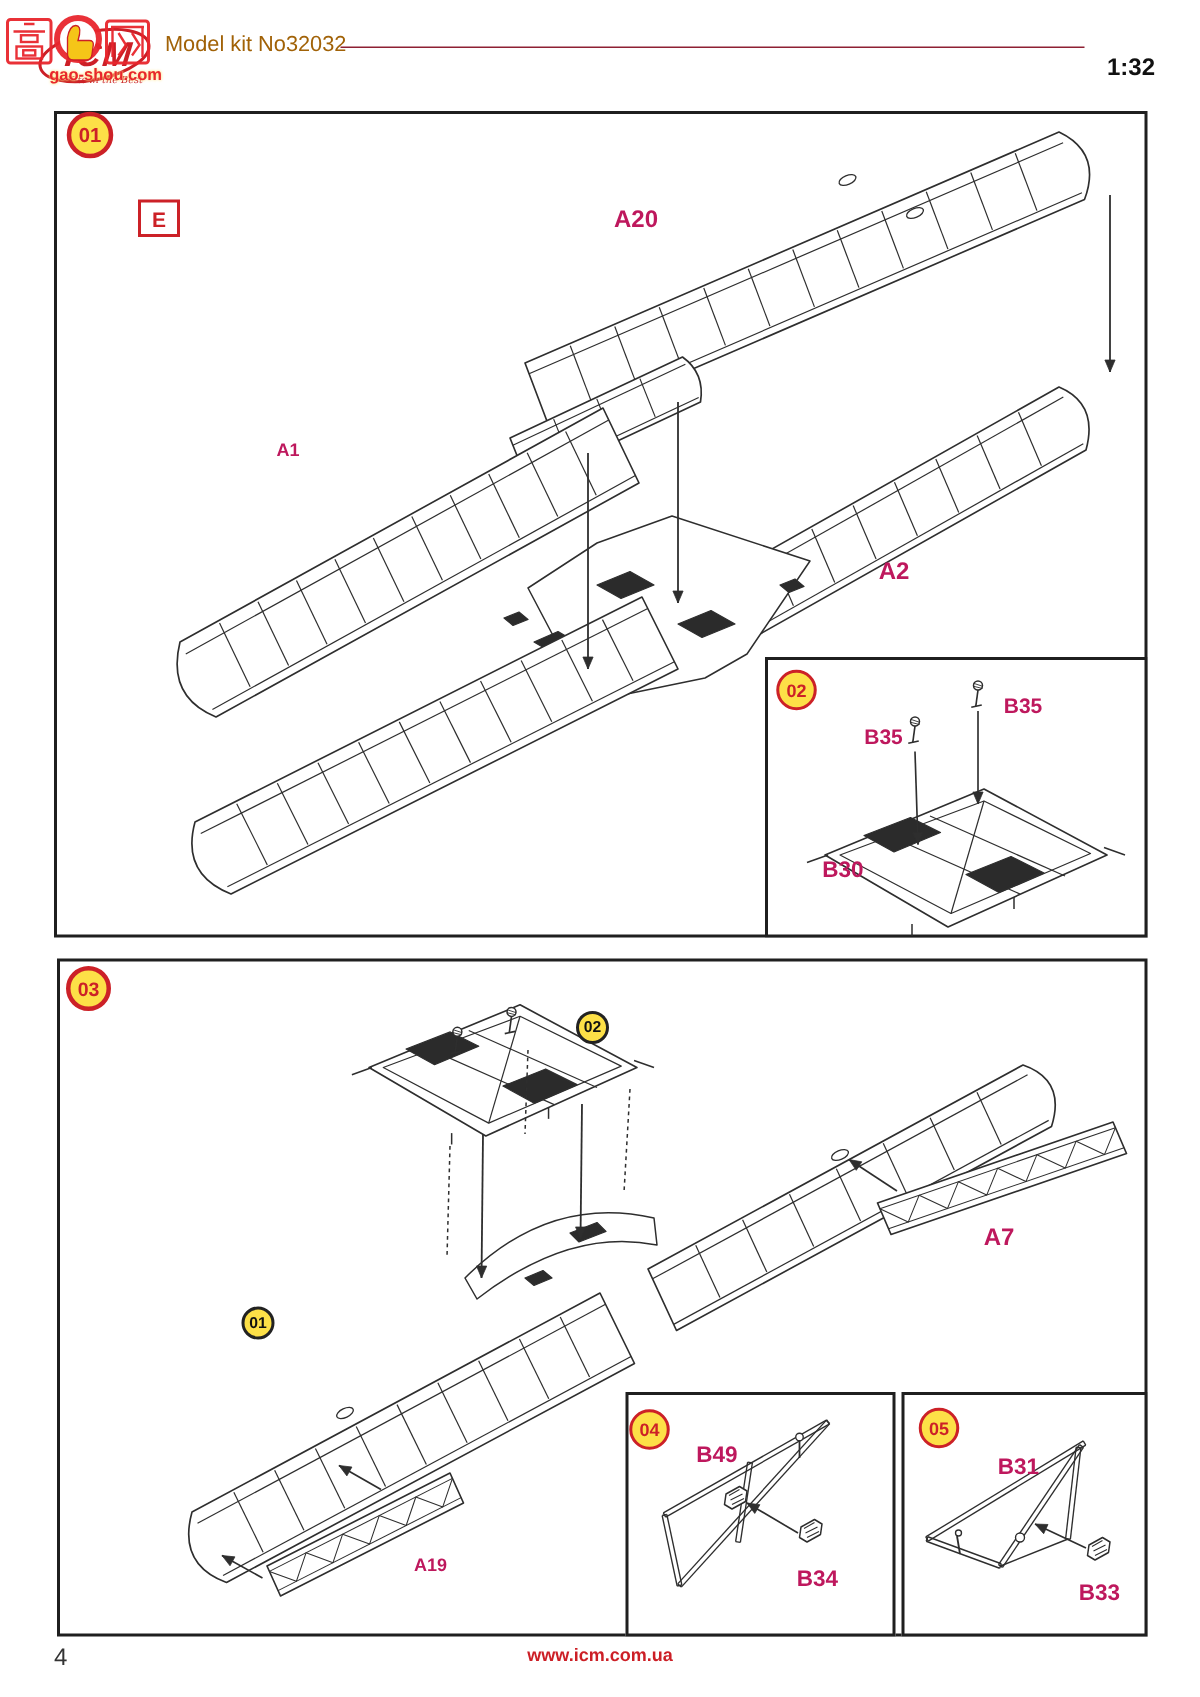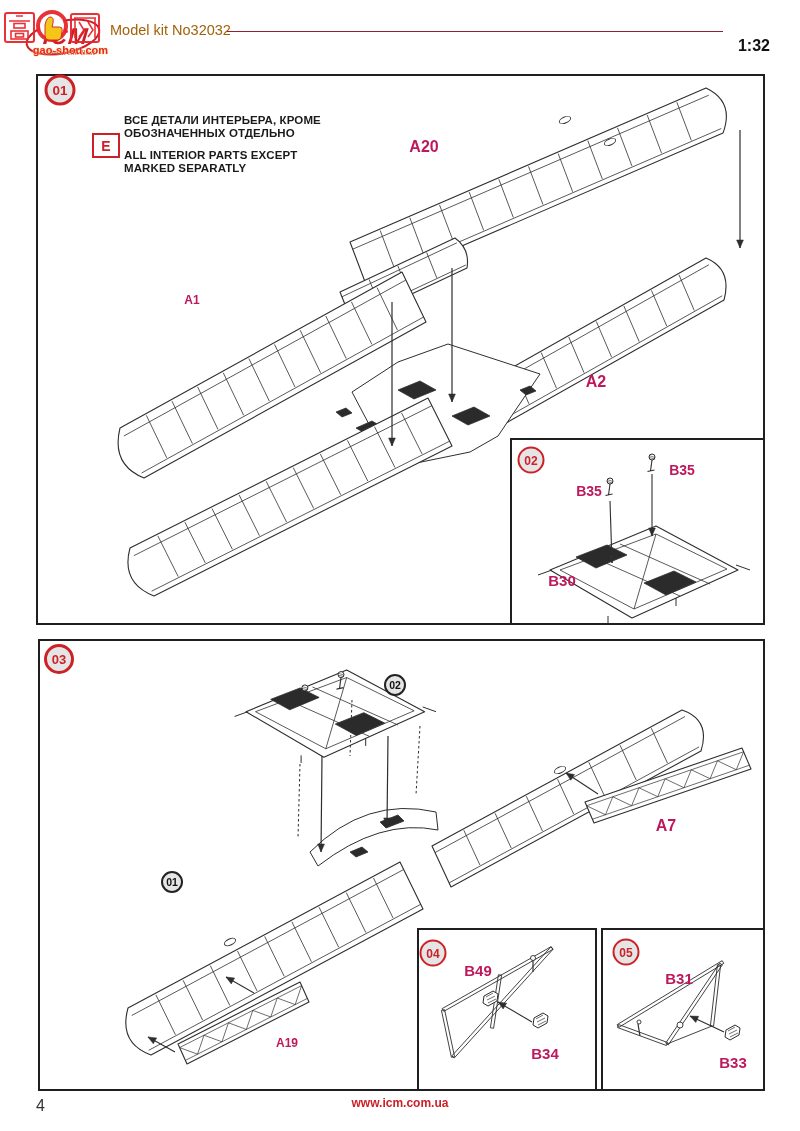--- a/index.html
+++ b/index.html
@@ -2,21 +2,21 @@
 <html><head>
 <meta charset="utf-8">
 <style>
   html,body{margin:0;padding:0;background:#ffffff;}
   .page{position:relative;width:800px;height:1131px;background:#fff;overflow:hidden;
         font-family:"Liberation Sans",sans-serif;}
   .panel{position:absolute;border:2px solid #1f1f1f;background:#fff;box-sizing:border-box;}
   svg.art{position:absolute;left:0;top:0;pointer-events:none;}
   .label{position:absolute;transform:translate(-50%,-50%);font-weight:bold;color:#be185d;
          white-space:nowrap;z-index:5;}
-  .badge{position:absolute;transform:translate(-50%,-50%);border-radius:50%;background:#e5e5e5;
+  .badge{position:absolute;transform:translate(-50%,-50%);border-radius:50%;background:#fde047;
          display:flex;align-items:center;justify-content:center;font-weight:bold;z-index:6;box-sizing:border-box;}
   .badge.red{border:3px solid #cc2127;color:#cc2127;}
   .badge.dark{border:2px solid #222;color:#111;}
   .ebox{position:absolute;left:92px;top:133px;width:24px;height:21px;border:2.5px solid #cc2127;
         color:#cc2127;font-weight:bold;font-size:14px;display:flex;align-items:center;justify-content:center;z-index:5;}
   .notes{position:absolute;left:124px;top:114px;z-index:5;color:#1a1a1a;font-weight:bold;
          font-size:11.5px;line-height:13px;letter-spacing:.1px;}
   .notes .gap{height:9px;}
   .hdr-model{position:absolute;left:110px;top:22px;font-size:14.5px;color:#a16207;z-index:5;}
   .hdr-scale{position:absolute;right:30px;top:21px;font-size:16px;font-weight:bold;color:#111;z-index:5;margin-top:16px;}
@@ -286,27 +286,20 @@
       <path d="M726 1030 l9 -5 l5 3 l-1 7 l-9 5 l-5 -3 Z" fill="#fff" stroke="#2e2e2e" stroke-width="1" stroke-linejoin="round"></path>
       <line x1="728" y1="1031" x2="735" y2="1027" stroke="#2e2e2e" stroke-width="0.7"></line>
       <line x1="729" y1="1034" x2="737" y2="1030" stroke="#2e2e2e" stroke-width="0.7"></line>
       <line x1="730" y1="1037" x2="738" y2="1033" stroke="#2e2e2e" stroke-width="0.7"></line>
       <line x1="724" y1="1032" x2="690" y2="1016" stroke="#2e2e2e" stroke-width="1.1"></line>
       <path d="M690 1016 L695.7908396940863 1022.4827598781225 L698.6862595411296 1016.3299927031557 Z" fill="#2e2e2e" stroke="#2e2e2e" stroke-width="0.5" stroke-linejoin="round"></path>
     </svg>
 
   <div class="badge red" style="left:60px;top:90px;width:31px;height:31px;font-size:13.5px">01</div>
   <div class="ebox">E</div>
-  <div class="notes">
-    <div>ВСЕ ДЕТАЛИ ИНТЕРЬЕРА, КРОМЕ</div>
-    <div>ОБОЗНАЧЕННЫХ ОТДЕЛЬНО</div>
-    <div class="gap"></div>
-    <div>ALL INTERIOR PARTS EXCEPT</div>
-    <div>MARKED SEPARATLY</div>
-  </div>
   <div class="label" style="left:424px;top:147px;font-size:16px">A20</div>
   <div class="label" style="left:192px;top:300px;font-size:12px">A1</div>
   <div class="label" style="left:596px;top:382px;font-size:16px">A2</div>
 
   <div class="badge red" style="left:531px;top:460px;width:27px;height:27px;font-size:12px;border-width:2.5px">02</div>
   <div class="label" style="left:589px;top:491px;font-size:14px">B35</div>
   <div class="label" style="left:682px;top:470px;font-size:14px">B35</div>
   <div class="label" style="left:562px;top:580px;font-size:15px">B30</div>
 
   <div class="badge red" style="left:59px;top:659px;width:30px;height:30px;font-size:13px">03</div>

